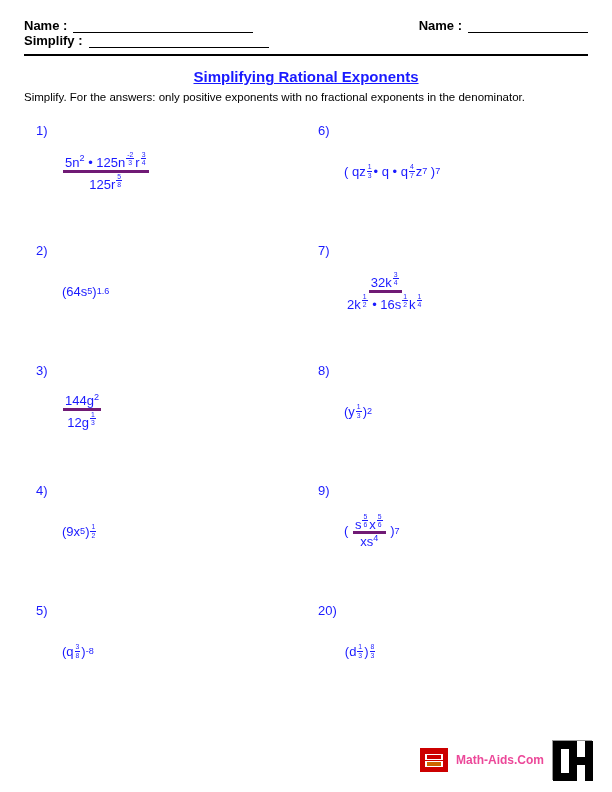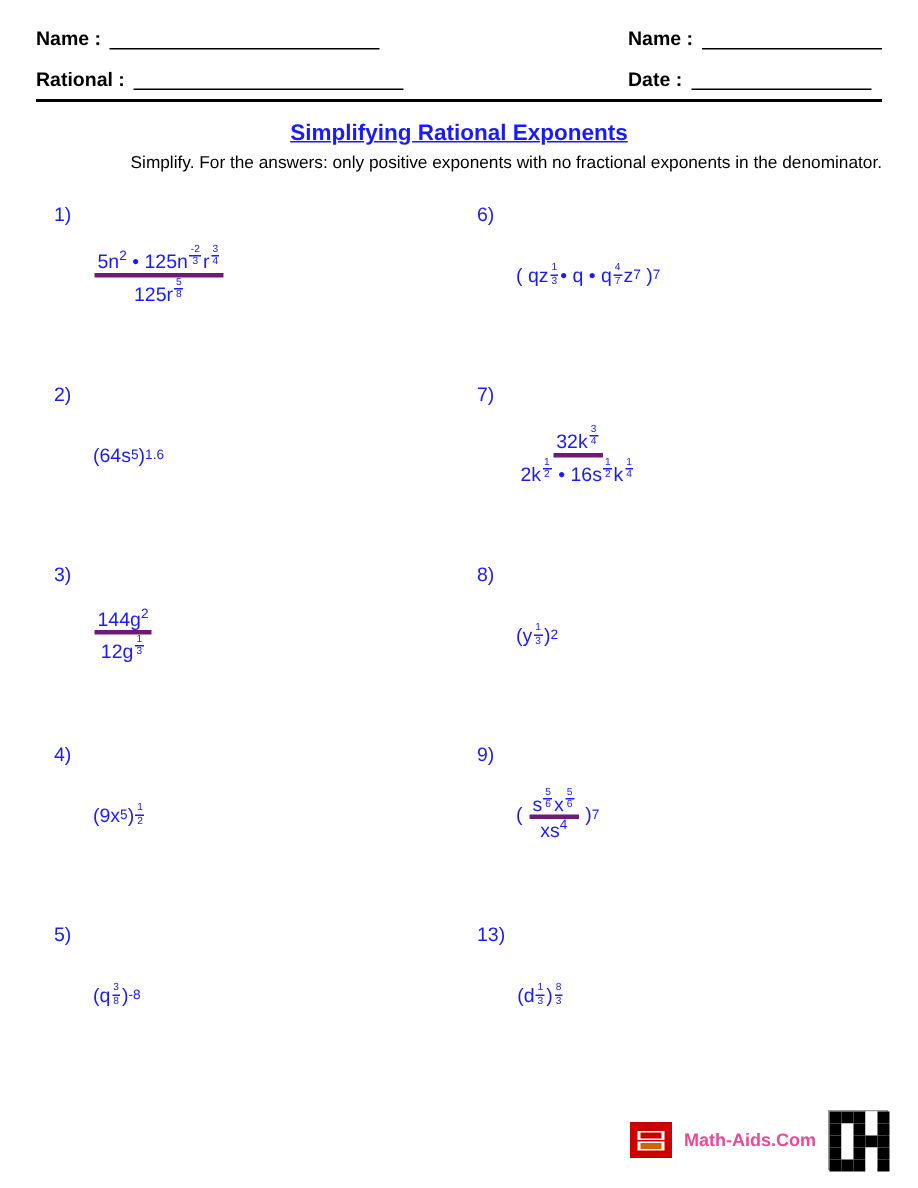--- a/index.html
+++ b/index.html
@@ -19,21 +19,21 @@
       position: relative;
     }
     .header-section {
       display: flex;
       justify-content: space-between;
       margin-bottom: 6px;
     }
     .header-left, .header-right {
       display: flex;
       flex-direction: column;
-      gap: 12px;
+      gap: 0;
     }
     .header-row {
       display: flex;
       align-items: center;
       gap: 6px;
     }
     .header-label {
       font-size: 13px;
       font-weight: bold;
     }
@@ -60,21 +60,20 @@
       font-size: 15px;
       font-weight: bold;
       text-decoration: underline;
       margin-bottom: 6px;
       margin-top: 12px;
     }
     .instructions {
       font-size: 11.5px;
       margin-bottom: 8px;
       color: #000;
-      text-align: right;
     }
     .problems-grid {
       display: grid;
       grid-template-columns: 1fr 1fr;
       grid-template-rows: repeat(5, 1fr);
       gap: 0;
       height: 600px;
     }
     .problem-cell {
       display: flex;
@@ -169,31 +168,27 @@
 
 <div class="page">
 
   <div class="header-section">
     <div class="header-left">
       <div class="header-row">
         <span class="header-label">Name :</span>
         <span class="header-line"></span>
       </div>
       <div class="header-row">
-        <span class="header-label">Rational :</span>
+        <span class="header-label">Simplify :</span>
         <span class="header-line"></span>
       </div>
     </div>
     <div class="header-right">
       <div class="header-row">
         <span class="header-label">Name :</span>
-        <span class="header-line-short"></span>
-      </div>
-      <div class="header-row">
-        <span class="header-label">Date :</span>
         <span class="header-line-short"></span>
       </div>
     </div>
   </div>
 
   <hr class="divider">
 
   <div class="title">Simplifying Rational Exponents</div>
 
   <div class="instructions">Simplify. For the answers: only positive exponents with no fractional exponents in the denominator.</div>
@@ -314,21 +309,21 @@
       <span class="problem-number">5)</span>
       <span class="math-expr">
         (q<sup><span class="frac-small">
               <span class="num">3</span>
               <span class="den">8</span>
             </span></sup>)<sup>-8</sup>
       </span>
     </div>
 
     <div class="problem-cell">
-      <span class="problem-number">13)</span>
+      <span class="problem-number">20)</span>
       <span class="math-expr">
         (d<sup><span class="frac-small">
               <span class="num">1</span>
               <span class="den">3</span>
             </span></sup>)<sup><span class="frac-small">
               <span class="num">8</span>
               <span class="den">3</span>
             </span></sup>
       </span>
     </div>

